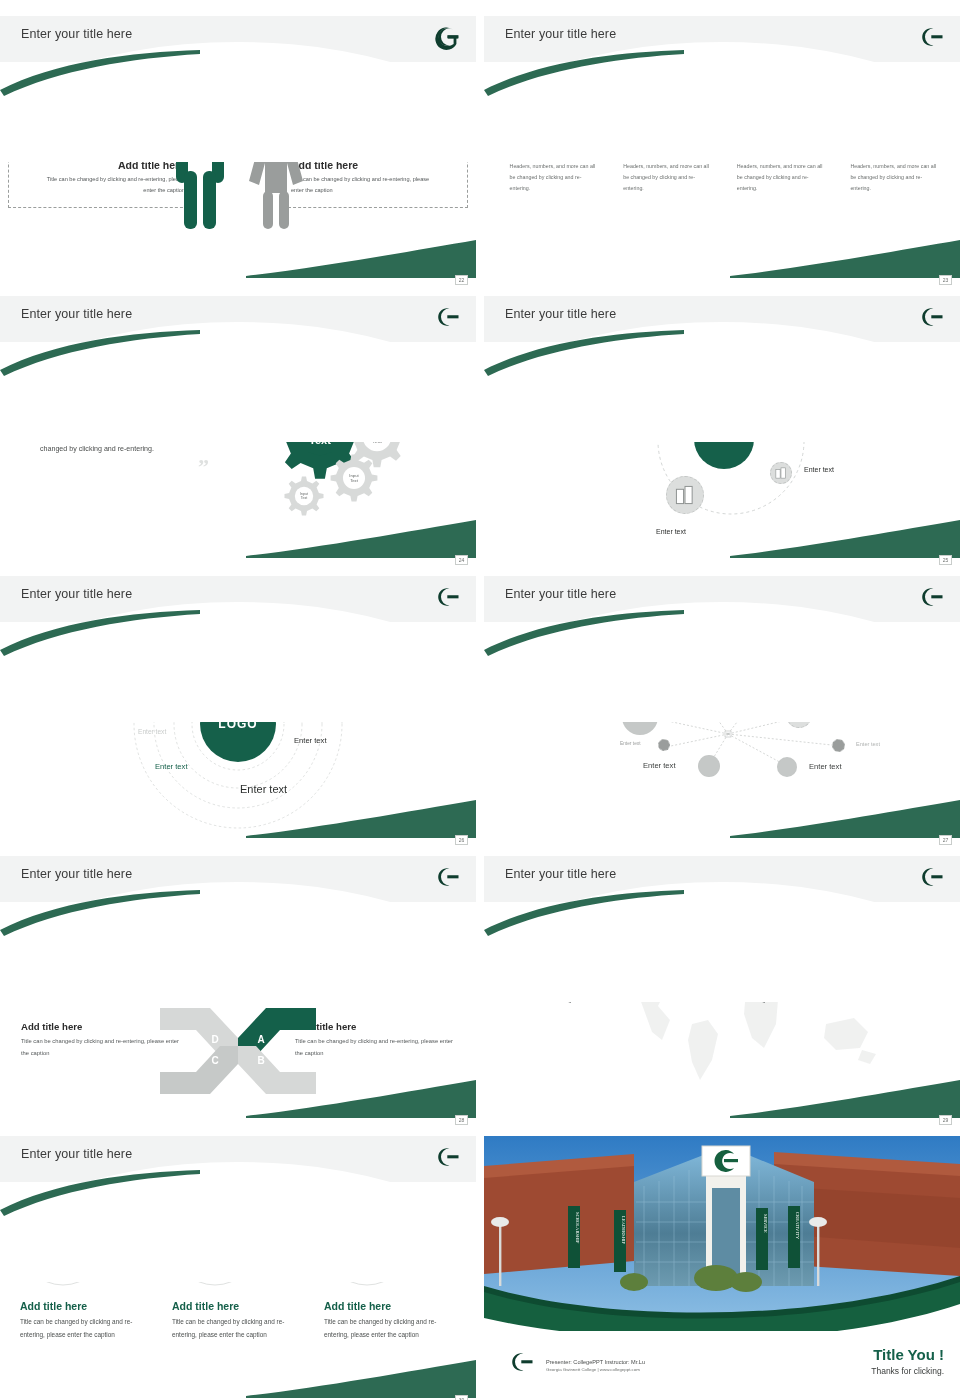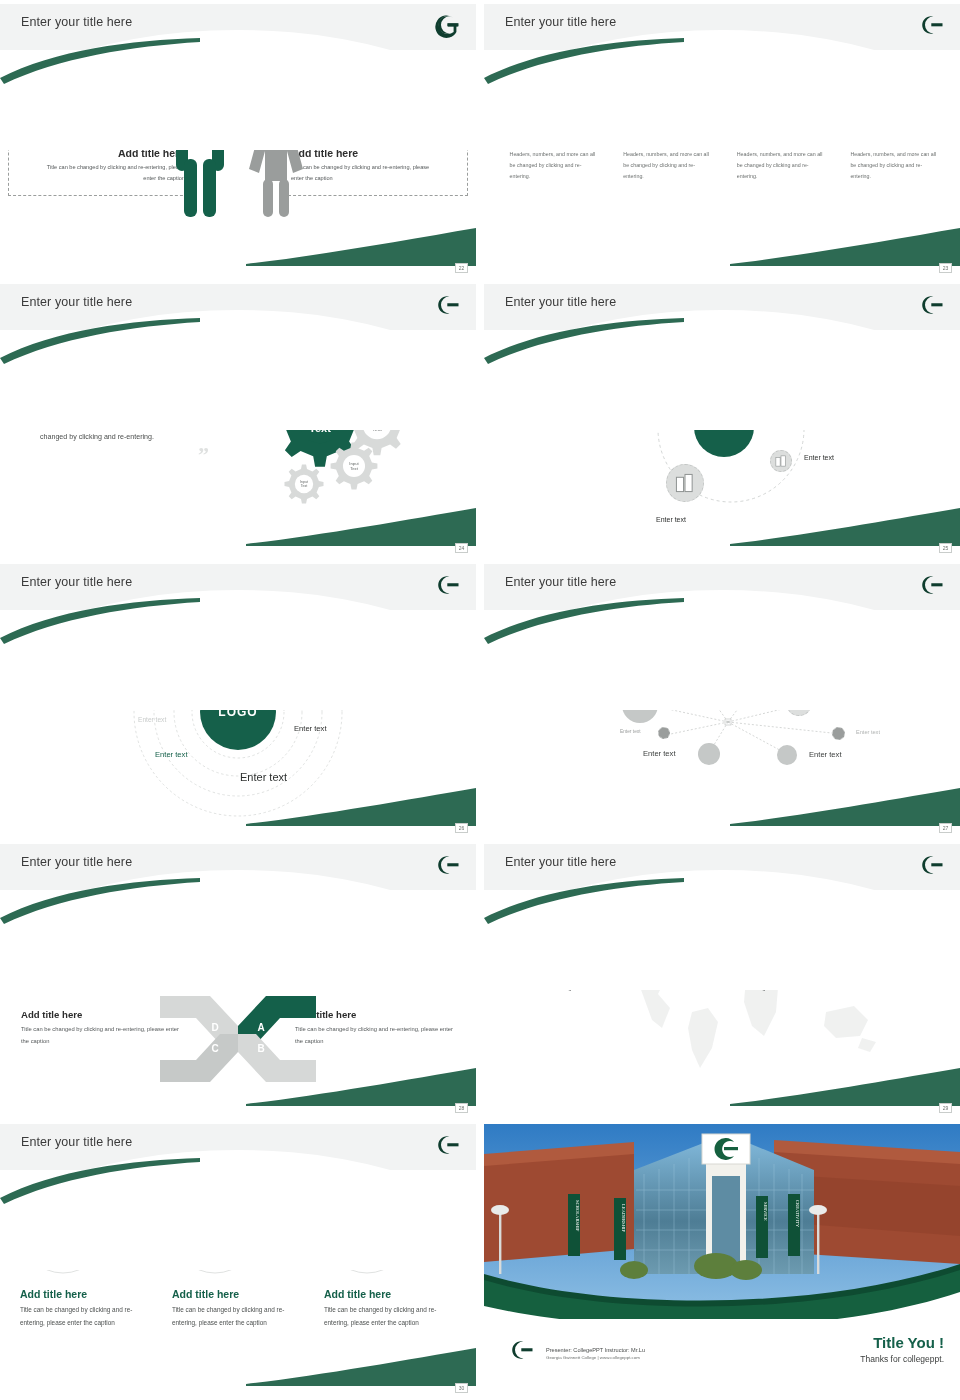--- a/index.html
+++ b/index.html
@@ -7,21 +7,21 @@
     width:960px; height:1400px; background:#ffffff;
     font-family:"Liberation Sans", sans-serif;
     -webkit-font-smoothing:antialiased;
   }
   .grid{
     width:960px; height:1400px;
     display:grid;
     grid-template-columns:476px 476px;
     grid-template-rows:repeat(5, 272px);
     column-gap:8px; row-gap:8px;
-    padding:4px 0 0 0;
+    padding:16px 0 0 0;
   }
   .slide{
     position:relative; overflow:hidden;
     background:#ffffff;
     width:476px; height:272px;
   }
   
   .hdr{
     position:absolute; left:0; top:0; width:100%; height:46px;
     background:#f2f3f3; z-index:1;
@@ -663,19 +663,19 @@
       <div class="l1">Presenter: CollegePPT   Instructor: Mr.Lu</div>
       <div class="l2">Georgia Gwinnett College  |  www.collegeppt.com</div>
     </div>
     <svg style="position:absolute; left:24px; bottom:32px; width:28px; height:28px; z-index:6;" viewBox="0 0 40 40">
       <path d="M22 8 A12.5 12.5 0 1 0 22 32 A10 10 0 1 1 22 8 Z" fill="#0f3d2e"></path>
       <rect x="19" y="17.5" width="16" height="4.4" fill="#0f3d2e"></rect>
     </svg>
 
     <div class="thx">
       <h2>Title You !</h2>
-      <p>Thanks for collegeppt.</p>
+      <p>Thanks for clicking.</p>
     </div>
 
     <div class="pageno" style="border:none;"></div>
   </div>
 
 </div>
 
 </body></html>

